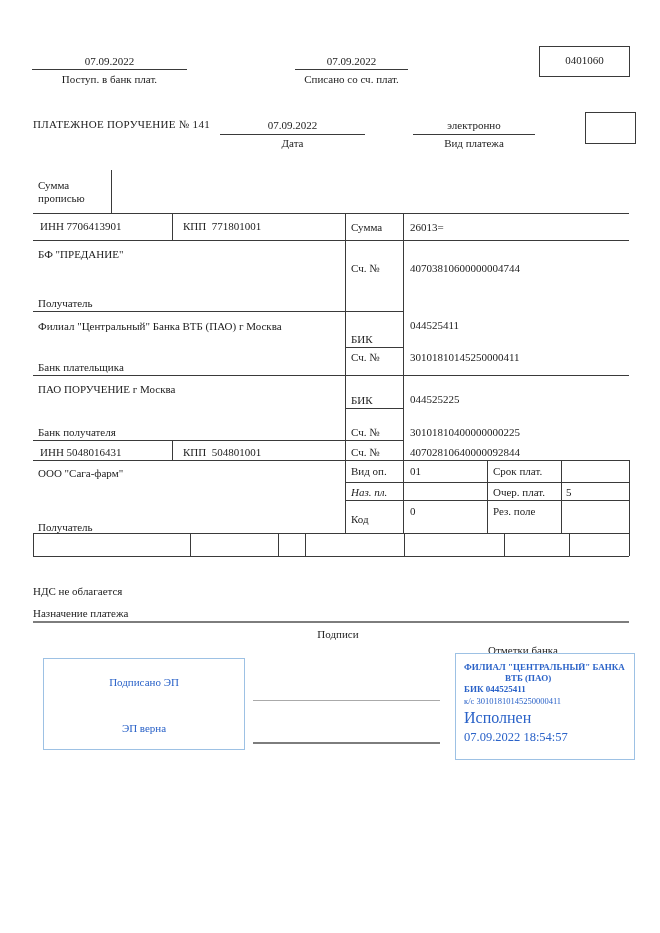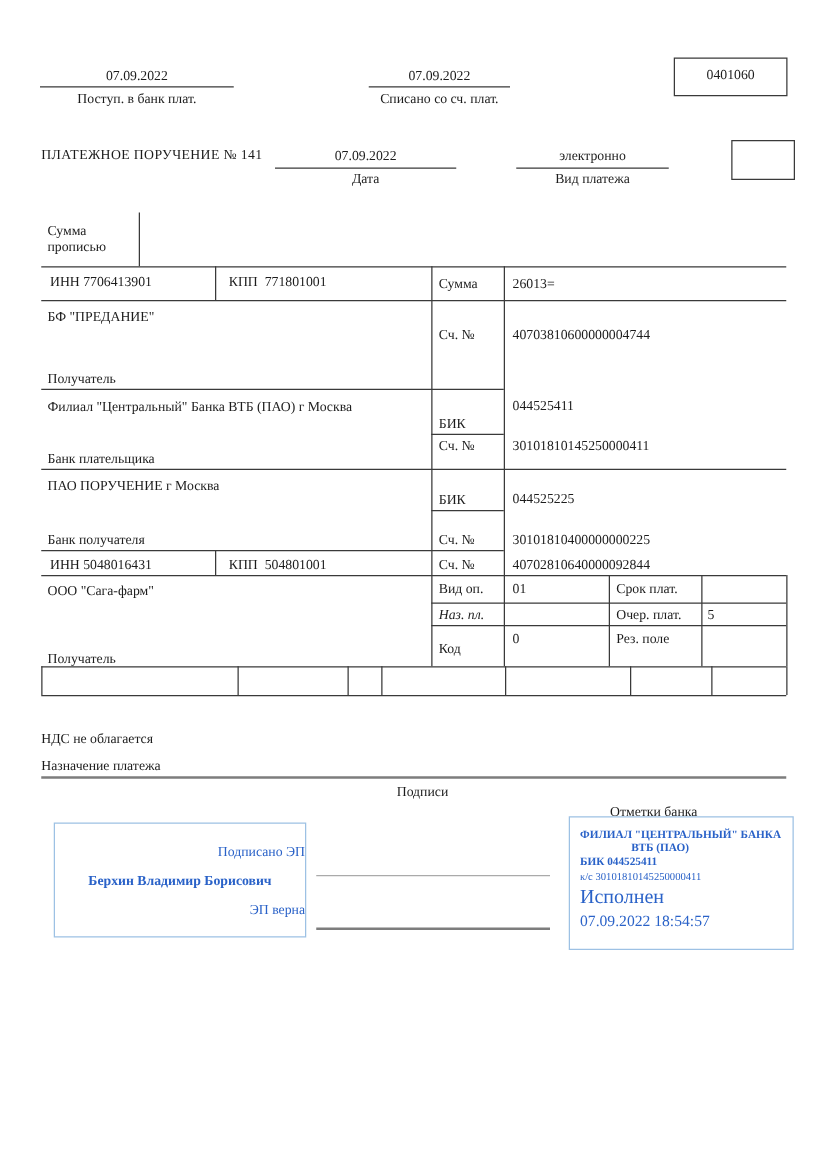--- a/index.html
+++ b/index.html
@@ -127,23 +127,22 @@
   <div class="t" style="left:33px;top:607px;">Назначение платежа</div>
   <div class="hl gray2" style="left:33px;top:621px;width:596px;"></div>
 
   <div class="t c" style="left:268px;top:628px;width:140px;">Подписи</div>
   <div class="t c" style="left:453px;top:644px;width:140px;">Отметки банка</div>
 
   <div class="hl gray1" style="left:253px;top:700px;width:187px;"></div>
   <div class="hl gray2" style="left:253px;top:742px;width:187px;"></div>
 
   <div class="stamp" style="left:43px;top:658px;width:200px;height:90px;">
-    <div class="t c blue" style="left:0;top:17px;width:200px;text-align:right;">Подписано ЭП</div>
-    <div class="t c blue bold" style="left:0;top:40px;width:200px;">Берхин Владимир Борисович</div>
-    <div class="t c blue" style="left:0;top:63px;width:200px;text-align:right;">ЭП верна</div>
+    <div class="t c blue" style="left:0;top:17px;width:200px;">Подписано ЭП</div>
+    <div class="t c blue" style="left:0;top:63px;width:200px;">ЭП верна</div>
   </div>
 
   <div class="stamp" style="left:455px;top:653px;width:178px;height:105px;">
     <div class="t blue bold s9" style="left:8px;top:8px;">ФИЛИАЛ "ЦЕНТРАЛЬНЫЙ" БАНКА</div>
     <div class="t blue bold s9" style="left:14px;top:19px;margin-left:35px;">ВТБ (ПАО)</div>
     <div class="t blue bold s9" style="left:8px;top:30px;">БИК 044525411</div>
     <div class="t blue s85" style="left:8px;top:42px;">к/с 30101810145250000411</div>
     <div class="t blue s14" style="left:8px;top:55px;">Исполнен</div>
     <div class="t blue s125" style="left:8px;top:76px;">07.09.2022 18:54:57</div>
   </div>

